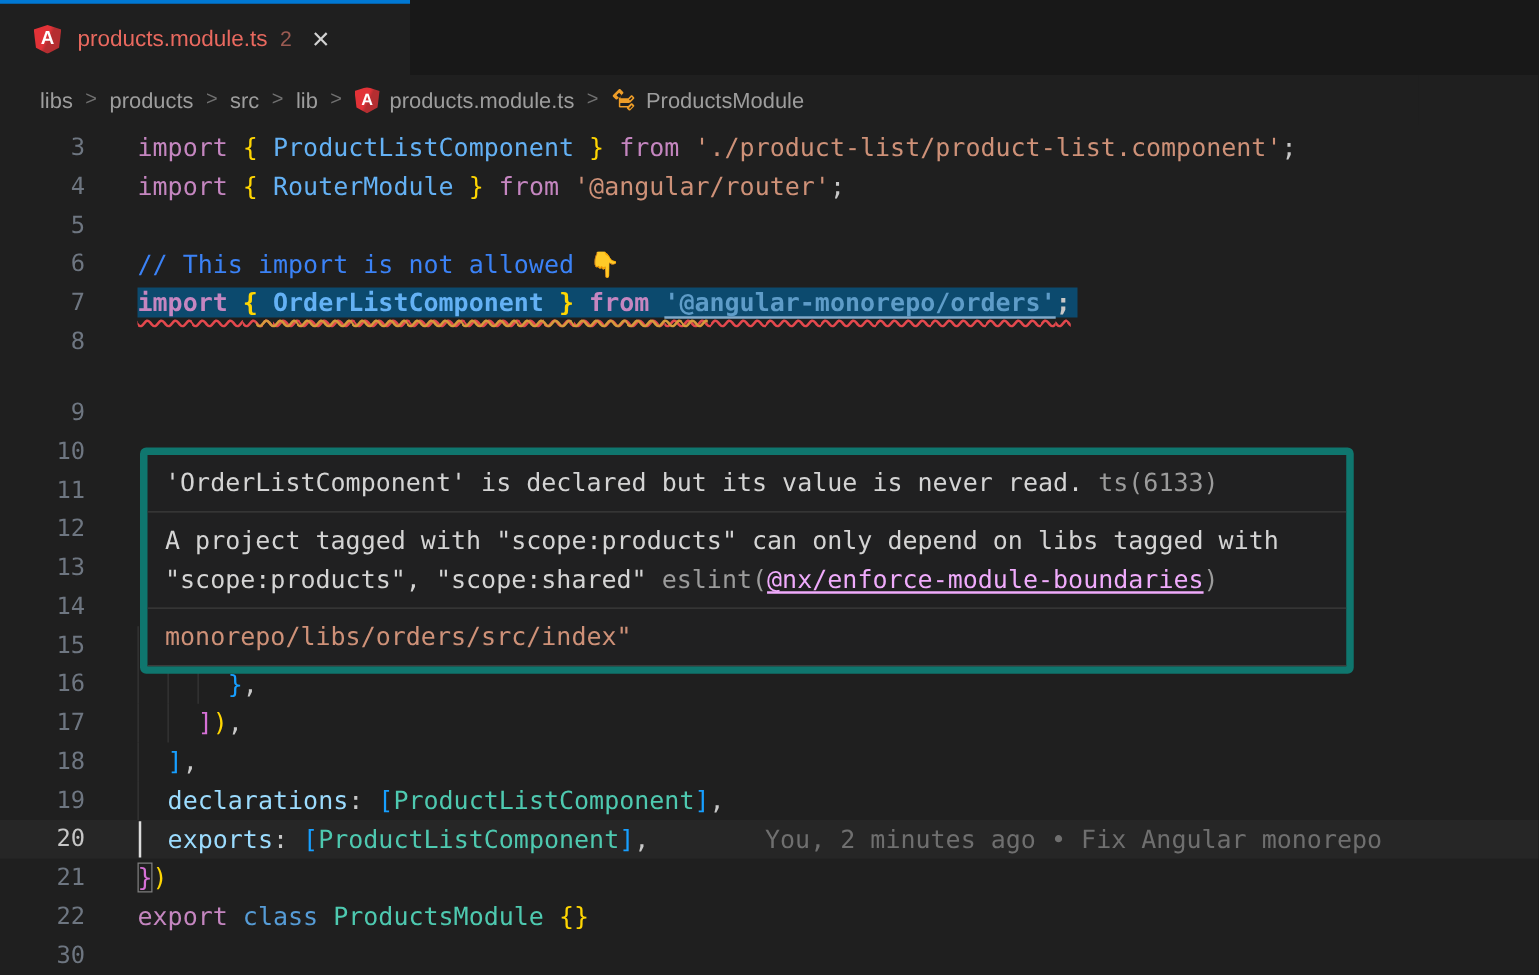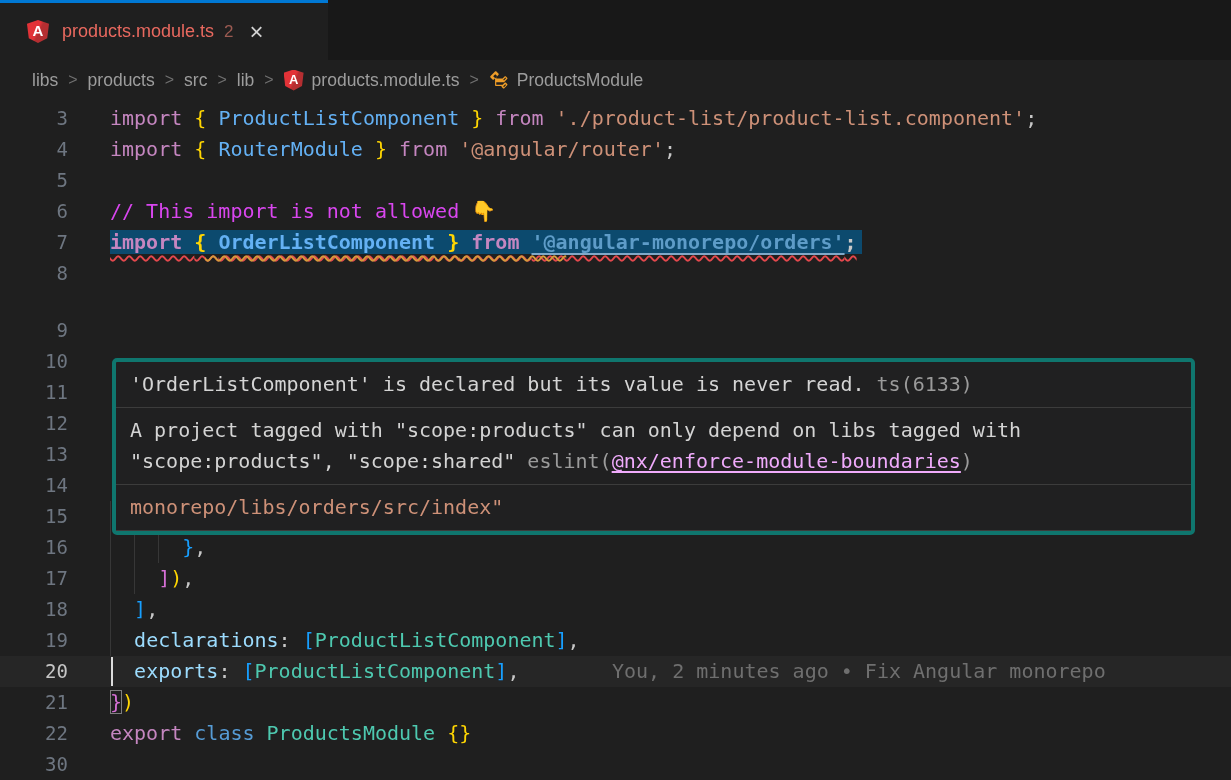--- a/index.html
+++ b/index.html
@@ -43,37 +43,37 @@
   .guide { position:absolute; top:0; bottom:0; width:1px; background:#373737; }
   .tok { white-space:pre; }
   .tok-kw   { color:#c586c0; }
   .tok-kwb  { color:#569cd6; }
   .tok-ident{ color:#64b1f4; }
   .tok-cls  { color:#4ec9b0; }
   .tok-prop { color:#9cdcfe; }
   .tok-str  { color:#ce9178; }
   .tok-strlink { color:#5e9cc8; text-decoration:underline; text-decoration-color:#7fa8c8;
     text-underline-offset:4px; cursor:pointer; }
-  .tok-com  { color:#d946ef; }
+  .tok-com  { color:#3b82f6; }
   .tok-emoji{ color:#ffc83d; }
   .tok-pun  { color:#c8c8c8; }
   .tok-bg   { color:#ffd602; }
   .tok-bp   { color:#d670d6; }
   .tok-bb   { color:#179fff; }
   .tok-ws   { color:#c8c8c8; }
   .box { outline:1px solid #7e7e7e; outline-offset:-1px; }
   .cursor { position:absolute; left:1px; top:1px; width:2px; height:29px; background:#dcdcdc; }
   .stmt { background:#0c4a6e; padding-right:5px; text-decoration:underline wavy #e4484d;
     text-decoration-thickness:1.5px; text-underline-offset:6px;font-weight:bold; }
   .sq-y { position:absolute; left:95px; top:0; color:transparent; white-space:pre;
     text-decoration:underline wavy #d79a3c; text-decoration-thickness:1.5px; text-underline-offset:6px; }
   .blame { position:absolute; left:502px; color:#6f6f6f; }
   
-  .hover { position:absolute; left:112px; top:258px; width:1083px; background:#202021;
-    border:4px solid #0f766e; border-radius:5px; z-index:5; color:#d4d4d4;
+  .hover { position:absolute; left:112px; top:258px; width:971px; background:#202021;
+    border:6px solid #0f766e; border-radius:5px; z-index:5; color:#d4d4d4;
     font-family:"DejaVu Sans Mono", monospace; font-size:20px; }
   .hover-sec { padding:7px 14px; border-bottom:1px solid #3c3c3c; line-height:31px; }
   .hover .src { color:#9b9b9b; }
   .hover .link { color:#f0abfc; text-decoration:underline; text-underline-offset:3px; cursor:pointer; }
   .hover .kw-module { color:#569cd6; }
   .hover .path { color:#ce9178; }
   .hover-actions { display:flex; gap:35px; padding:5px 14px 6px 14px;
     font-family:"Liberation Sans", sans-serif; font-size:19px; color:#4daafc; line-height:27px; }
   .hover-actions span { cursor:pointer; }
 </style>

